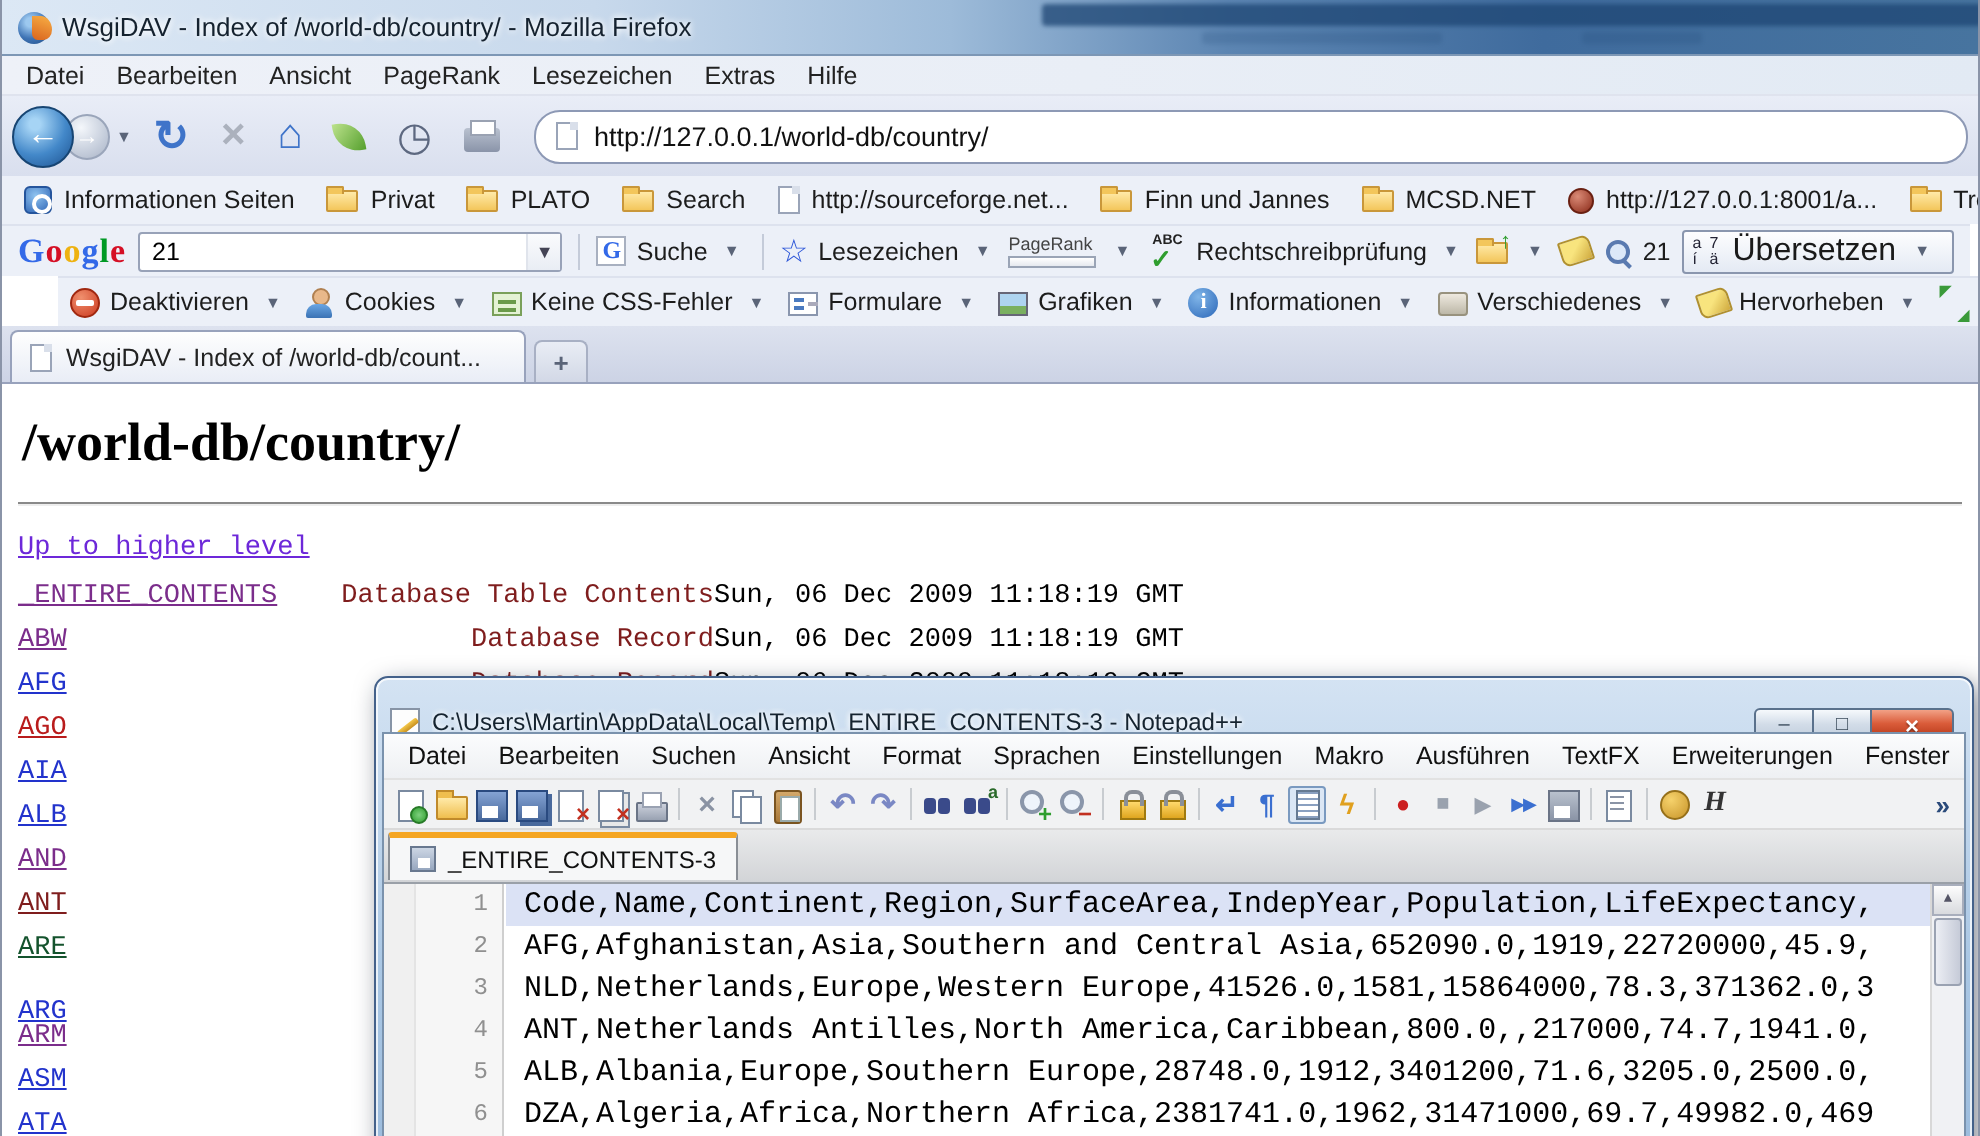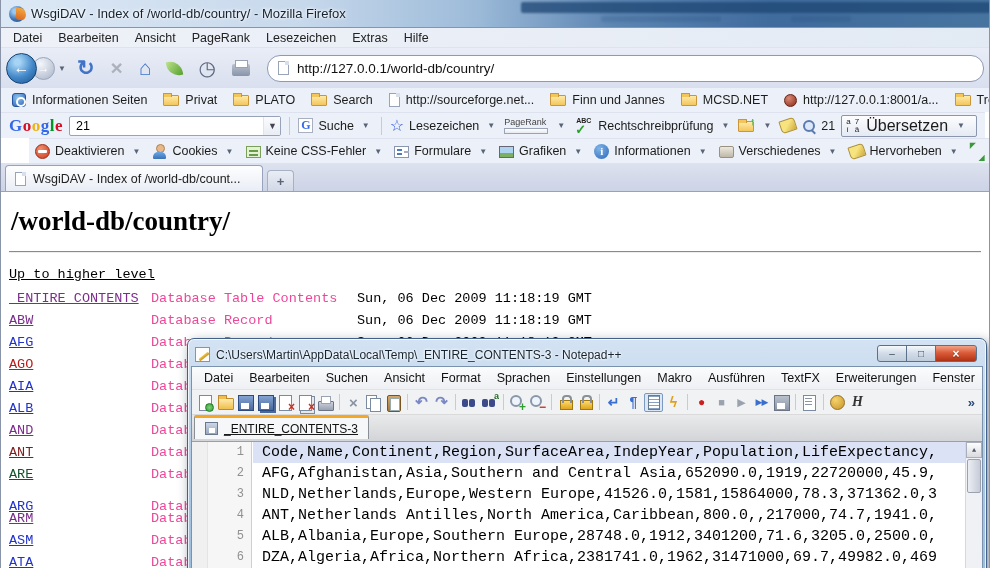--- a/index.html
+++ b/index.html
@@ -149,30 +149,30 @@
 
   
   #ff-content { left:0; right:0; top:192px; bottom:0; background:#fff; padding:10px 8px; overflow:hidden; }
   #page-heading { font-family:"Liberation Serif","DejaVu Serif",serif; font-size:27px; font-weight:bold;
     color:#000; margin:4px 0 14px 2px; }
   #page-hr { border:none; border-top:1px solid #8a8a8a; border-bottom:1px solid #eee; margin:0 0 12px 0; }
   .mono { font-family:"Liberation Mono","DejaVu Sans Mono",monospace; font-size:13.5px; }
   #up-link { display:inline-block; margin:2px 0 6px 0; text-decoration:underline; cursor:pointer; }
   .dir-row { height:22px; line-height:22px; white-space:pre; }
   .dir-link { display:inline-block; min-width:142px; text-decoration:underline; cursor:pointer; }
-  .dir-type { display:inline-block; min-width:206px; color:#ec4899; }
+  .dir-type { display:inline-block; min-width:206px; color:#7f1d1d;text-align:right; }
   .dir-date { color:#000; }
 
   
   #npp { left:186px; top:338px; width:800px; height:240px; z-index:5; }
   #npp-frame { position:absolute; inset:0; border-radius:7px 7px 0 0;
     background: linear-gradient(#d4e3f3,#aac7e4 60%,#9cbcdd);
     border:1px solid #44618a; box-shadow: 3px 4px 12px rgba(15,25,45,.5), inset 0 0 0 1px rgba(255,255,255,.75); }
-  #npp-titlebar { position:absolute; top:0; left:0; right:0; height:28px; display:flex; align-items:flex-end;
-    padding:4px 8px; gap:6px; }
+  #npp-titlebar { position:absolute; top:0; left:0; right:0; height:28px; display:flex; align-items:flex-start;
+    padding:16px 8px; gap:6px; }
   #npp-icon { width:15px; height:15px; background:#fdfdfd; border:1px solid #8794a6; position:relative; flex:0 0 auto;}
   #npp-icon::after { content:""; position:absolute; left:2px; top:7px; width:12px; height:3px;
     background:linear-gradient(#f4c84a,#c89020); transform:rotate(-38deg); border-radius:1px; }
   #npp-title { font-size:12px; color:#15232f; text-shadow:0 0 3px #fff,0 0 3px #fff;
     white-space:nowrap; overflow:hidden; flex:1; }
   #npp-controls { display:flex; margin-left:auto; margin-right:2px; }
   .wc { width:30px; height:17px; border:1px solid #5a718c; display:flex; align-items:center; justify-content:center;
     font-size:10px; color:#3a4a5a; background:linear-gradient(#f6f9fc,#d2dce8 48%,#bfccdb); }
   .wc-min { border-radius:3px 0 0 3px; }
   .wc-max { margin-left:-1px; }
@@ -240,22 +240,22 @@
   .t-stop-macro::after { content:"■"; color:#9aa2ae; font-size:11px; }
   .t-play-macro::after { content:"▶"; color:#9aa2ae; font-size:11px; }
   .t-run-multiple::after { content:"▶▶"; color:#3a6fd0; font-size:9px; letter-spacing:-1px; }
   .t-doc-map::after { content:""; position:absolute; left:5px; top:5px; width:7px; height:1px; background:#8a94a6;
     box-shadow:0 3px 0 #8a94a6, 0 6px 0 #8a94a6; }
   .t-view-browser::before { content:""; width:13px; height:13px; border-radius:50%;
     background:radial-gradient(circle at 35% 30%, #f6d26c, #c8952a); border:1px solid #96701a; }
   .t-html-tag::after { content:"H"; font-family:"Liberation Serif",serif; font-style:italic; font-weight:bold;
     font-size:14px; color:#333; }
 
-  #npp-tabbar { height:27px; background:linear-gradient(#e9eaeb,#d2d4d7); display:flex; align-items:flex-start;
-    padding:0 2px; border-bottom:1px solid #9aa0a8; flex:0 0 auto;text-decoration:underline; }
+  #npp-tabbar { height:27px; background:linear-gradient(#e9eaeb,#d2d4d7); display:flex; align-items:center;
+    padding:0 2px; border-bottom:1px solid #9aa0a8; flex:0 0 auto; }
   #npp-tab { height:24px; background:#f6f7f8; border:1px solid #8a8f96; border-bottom:none;
     border-top:3px solid #f5a623; border-radius:2px 2px 0 0; display:flex; align-items:center; gap:6px;
     padding:0 10px; font-size:12px; color:#111; }
   .disk-ico { width:13px; height:13px; background:linear-gradient(#ccd6e4,#97a7bf); border:1px solid #68788f; position:relative;}
   .disk-ico::after { content:""; position:absolute; left:3px; bottom:1px; width:6px; height:5px; background:#fff; }
 
   #npp-editor { flex:1; background:#fff; position:relative; overflow:hidden;
     font-family:"Liberation Mono","DejaVu Sans Mono",monospace; }
   #ed-bmargin { position:absolute; left:0; top:0; bottom:0; width:16px; background:#f0f0f0; border-right:1px solid #e4e4e4; }
   #ed-lnums { position:absolute; left:16px; top:0; bottom:0; width:44px; background:#f6f6f6; border-right:1px solid #cfcfcf; }
@@ -456,21 +456,21 @@
       <span class="page-ico"></span>
       <span class="t">WsgiDAV - Index of /world-db/count...</span>
     </div>
     <div id="newtab-btn">+</div>
   </div>
 
   <div id="ff-content" class="abs">
     <div id="page-heading">/world-db/country/</div>
     <hr id="page-hr">
     <div class="mono">
-      <a id="up-link" style="color: #000000;">Up to higher level</a>
+      <a id="up-link" style="color: #6d28d9;">Up to higher level</a>
       <div id="dir-rows">
           <div class="dir-row"><a class="dir-link" style="color: rgb(123, 45, 139);">_ENTIRE_CONTENTS</a><span class="dir-type">Database Table Contents</span><span class="dir-date">Sun, 06 Dec 2009 11:18:19 GMT</span></div>
           <div class="dir-row"><a class="dir-link" style="color: rgb(123, 45, 139);">ABW</a><span class="dir-type">Database Record</span><span class="dir-date">Sun, 06 Dec 2009 11:18:19 GMT</span></div>
           <div class="dir-row"><a class="dir-link" style="color: rgb(34, 51, 204);">AFG</a><span class="dir-type">Database Record</span><span class="dir-date">Sun, 06 Dec 2009 11:18:19 GMT</span></div>
           <div class="dir-row"><a class="dir-link" style="color: #b91c1c;">AGO</a><span class="dir-type">Database Record</span><span class="dir-date">Sun, 06 Dec 2009 11:18:19 GMT</span></div>
           <div class="dir-row"><a class="dir-link" style="color: rgb(34, 51, 204);">AIA</a><span class="dir-type">Database Record</span><span class="dir-date">Sun, 06 Dec 2009 11:18:19 GMT</span></div>
           <div class="dir-row"><a class="dir-link" style="color: rgb(34, 51, 204);">ALB</a><span class="dir-type">Database Record</span><span class="dir-date">Sun, 06 Dec 2009 11:18:19 GMT</span></div>
           <div class="dir-row"><a class="dir-link" style="color: rgb(123, 45, 139);">AND</a><span class="dir-type">Database Record</span><span class="dir-date">Sun, 06 Dec 2009 11:18:19 GMT</span></div>
           <div class="dir-row"><a class="dir-link" style="color: #7f1d1d;">ANT</a><span class="dir-type">Database Record</span><span class="dir-date">Sun, 06 Dec 2009 11:18:19 GMT</span></div>
           <div class="dir-row"><a class="dir-link" style="color: #14532d;">ARE</a><span class="dir-type">Database Record</span><span class="dir-date">Sun, 06 Dec 2009 11:18:19 GMT</span></div>

